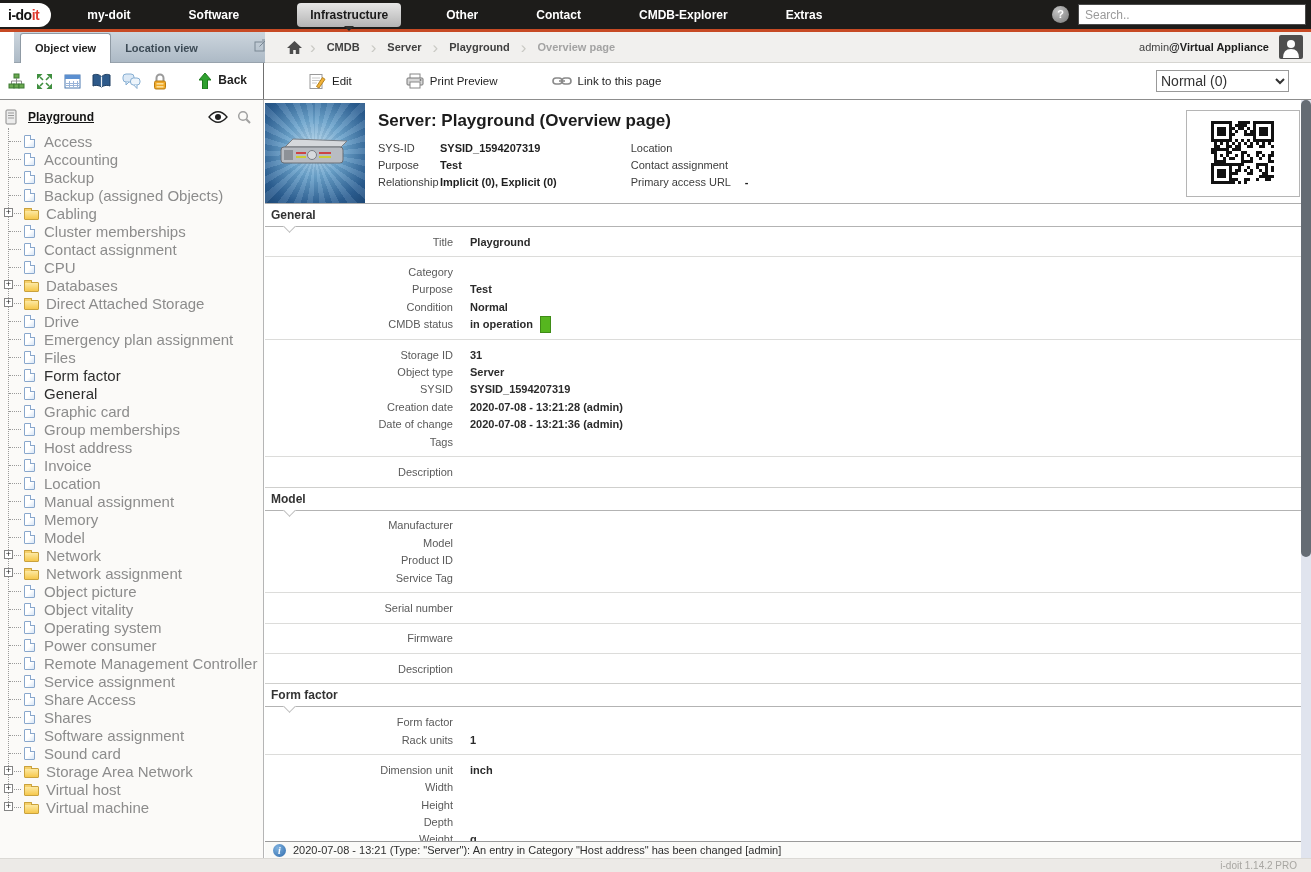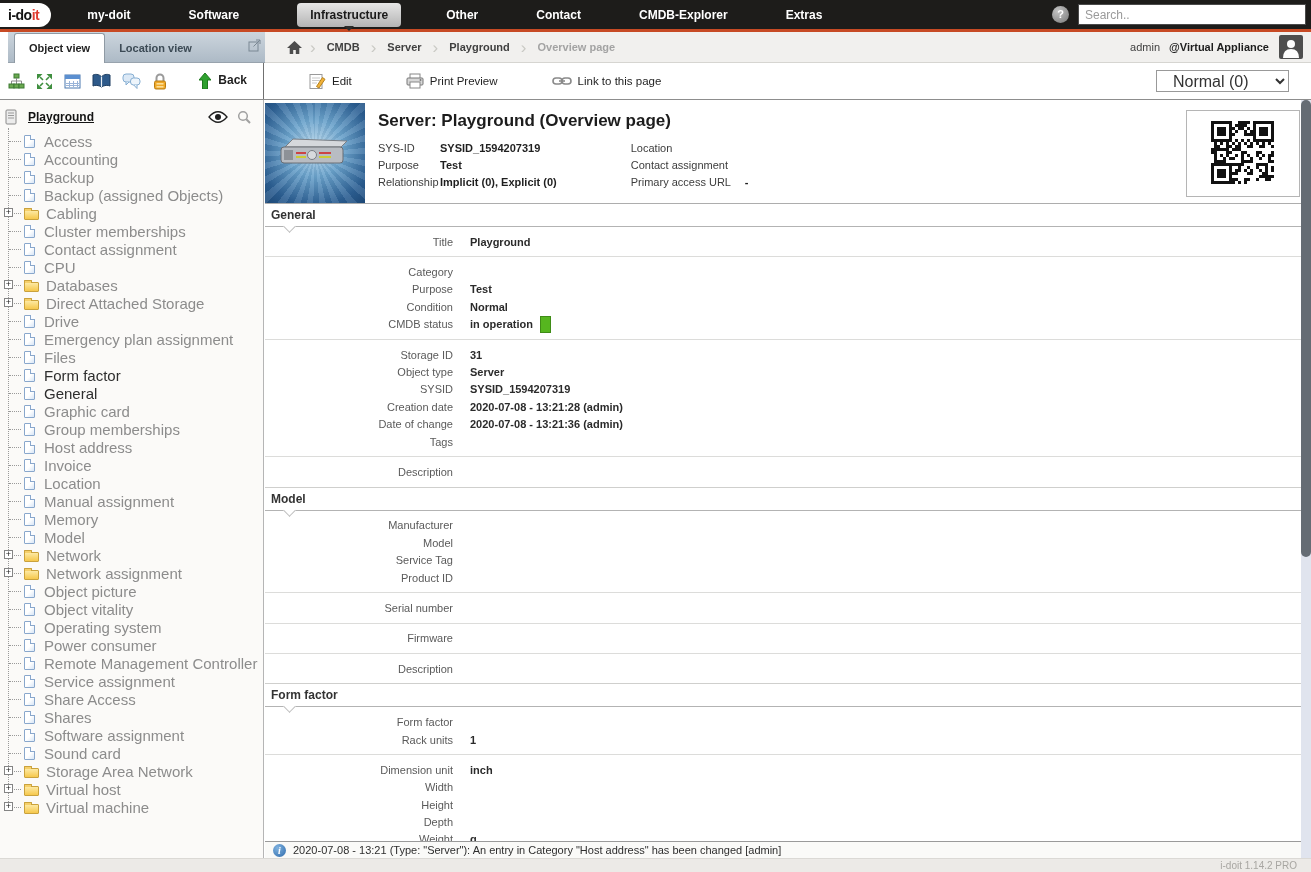--- a/index.html
+++ b/index.html
@@ -12,42 +12,42 @@
   .menu-item { color:#fff; font-weight:bold; font-size:12px; margin-right:58px; cursor:pointer; position:relative; white-space:nowrap; }
   .menu-item.active { background:linear-gradient(#e6e6e6,#b4b4b4); color:#1a1a1a; padding:5px 13px; border-radius:4px; margin-right:45px; }
   .menu-item.active::after { content:''; position:absolute; left:50%; bottom:-9px; margin-left:-5px; border:5px solid transparent; border-top-color:#2c2c2a; }
   .help-icon { margin-left:auto; width:17px; height:17px; border-radius:50%; background:radial-gradient(circle at 35% 30%, #c4c4c4, #787878); color:#fff; font-weight:bold; font-size:11px; text-align:center; line-height:17px; margin-right:9px; cursor:pointer; flex:none; }
   .search-input { width:228px; height:21px; background:#fff; border:1px solid #4a4a4a; font-size:12px; padding:0 6px; color:#333; margin-right:5px; font-family:"Liberation Sans", sans-serif; }
   .search-input::placeholder { color:#9a9a9a; }
   .redline { position:absolute; left:0; top:29px; width:100%; height:3px; background:#c74a24; }
 
   
   .row2 { position:absolute; left:0; top:32px; width:100%; height:31px; }
-  .tabstrip { position:absolute; left:8px; top:0; width:264px; height:31px; background:linear-gradient(#ccd5dd,#adbac6); border-right:1px solid #8f9aa4; border-bottom:1px solid #98a3ad; display:flex; align-items:flex-end; padding-left:6px; }
+  .tabstrip { position:absolute; left:14px; top:0; width:264px; height:31px; background:linear-gradient(#ccd5dd,#adbac6); border-right:1px solid #8f9aa4; border-bottom:1px solid #98a3ad; display:flex; align-items:flex-end; padding-left:6px; }
   .tab { font-size:11px; font-weight:bold; padding:8px 14px; color:#3c4a55; cursor:pointer; white-space:nowrap; }
   .tab.active { background:#fff; color:#222; border:1px solid #8f9aa4; border-bottom:none; border-radius:3px 3px 0 0; margin-bottom:-1px; padding-bottom:9px; }
   .extlink { position:absolute; right:10px; top:6px; cursor:pointer; }
   .crumbbar { position:absolute; left:265px; right:0; top:0; height:31px; background:#f1f0ee; border-bottom:1px solid #d6d5d1; display:flex; align-items:center; padding:0 8px; }
   .home-btn { margin:0 6px 0 14px; cursor:pointer; display:flex; align-items:center; }
   .crumb { font-size:11px; font-weight:bold; color:#3f3f3f; margin:0 9px; cursor:pointer; white-space:nowrap; }
   .crumb.current { color:#a3a3a3; cursor:default; }
   .crumb-sep { color:#c9c9c4; font-size:17px; line-height:1; margin:0 2px; }
   .session { margin-left:auto; display:flex; align-items:center; font-size:11px; }
-  .session .user { color:#3f3f3f; margin-right:9px; }
+  .session .user { color:#3f3f3f; }
   .session .tenant { font-weight:bold; color:#1d1d1d; margin-right:10px; }
   .avatar { width:24px; height:24px; cursor:pointer; flex:none; }
 
   
   .toolbar { position:absolute; left:0; top:63px; width:100%; height:37px; background:#fff; border-bottom:1px solid #8d8d8d; }
   .side-tools { position:absolute; left:0; top:0; width:264px; height:36px; border-right:1px solid #707070; display:flex; align-items:center; padding:0 10px 0 8px; }
   .side-tools .tbtn { margin-right:11px; cursor:pointer; display:flex; align-items:center; }
   .back-btn { margin-left:auto; display:flex; align-items:flex-start; gap:7px; cursor:pointer; font-weight:bold; font-size:12px; color:#1f1f1f; padding-right:6px; }
   .main-tools { position:absolute; left:265px; right:0; top:0; height:36px; display:flex; align-items:center; padding:0 12px; }
   .action-btn { display:flex; align-items:center; gap:6px; font-size:11.5px; color:#1f1f1f; margin-right:22px; cursor:pointer; white-space:nowrap;padding-left:32px; }
-  .status-select { margin-left:auto; width:133px; height:22px; font-size:16px; color:#333; border:1px solid #999; background:#fff; margin-right:10px; font-family:"Liberation Sans", sans-serif; cursor:pointer;padding-left:12px; }
+  .status-select { margin-left:auto; width:133px; height:22px; font-size:14px; color:#333; border:1px solid #999; background:#fff; margin-right:10px; font-family:"Liberation Sans", sans-serif; cursor:pointer; }
 
   
   .sidebar { position:absolute; left:0; top:100px; bottom:14px; width:264px; background:#fbfaf8; border-right:1px solid #b5b5b5; overflow:hidden; }
   .sidebar-header { display:flex; align-items:center; padding:9px 12px 4px 5px; }
   .root-label { font-weight:bold; font-size:12px; text-decoration:underline; color:#141414; margin-left:11px; cursor:pointer; }
   .sb-spacer { flex:1; }
   .sb-icon { cursor:pointer; margin-left:9px; display:flex; align-items:center; }
   .tree { position:relative; margin-top:3px; }
   .tree::before { content:''; position:absolute; left:8px; top:-4px; bottom:10px; border-left:1px dotted #9a9a9a; }
   .tree-row { position:relative; height:18px; display:flex; align-items:center; padding-left:24px; cursor:pointer; }
@@ -819,25 +819,25 @@
         <div class="group">
           <div class="frow">
             <span class="flabel">Manufacturer</span>
             <span class="fvalue"></span>
           </div>
           <div class="frow">
             <span class="flabel">Model</span>
             <span class="fvalue"></span>
           </div>
           <div class="frow">
+            <span class="flabel">Product ID</span>
+            <span class="fvalue"></span>
+          </div>
+          <div class="frow">
             <span class="flabel">Service Tag</span>
-            <span class="fvalue"></span>
-          </div>
-          <div class="frow">
-            <span class="flabel">Product ID</span>
             <span class="fvalue"></span>
           </div>
         </div>
         <div class="group">
           <div class="frow">
             <span class="flabel">Serial number</span>
             <span class="fvalue"></span>
           </div>
         </div>
         <div class="group">

